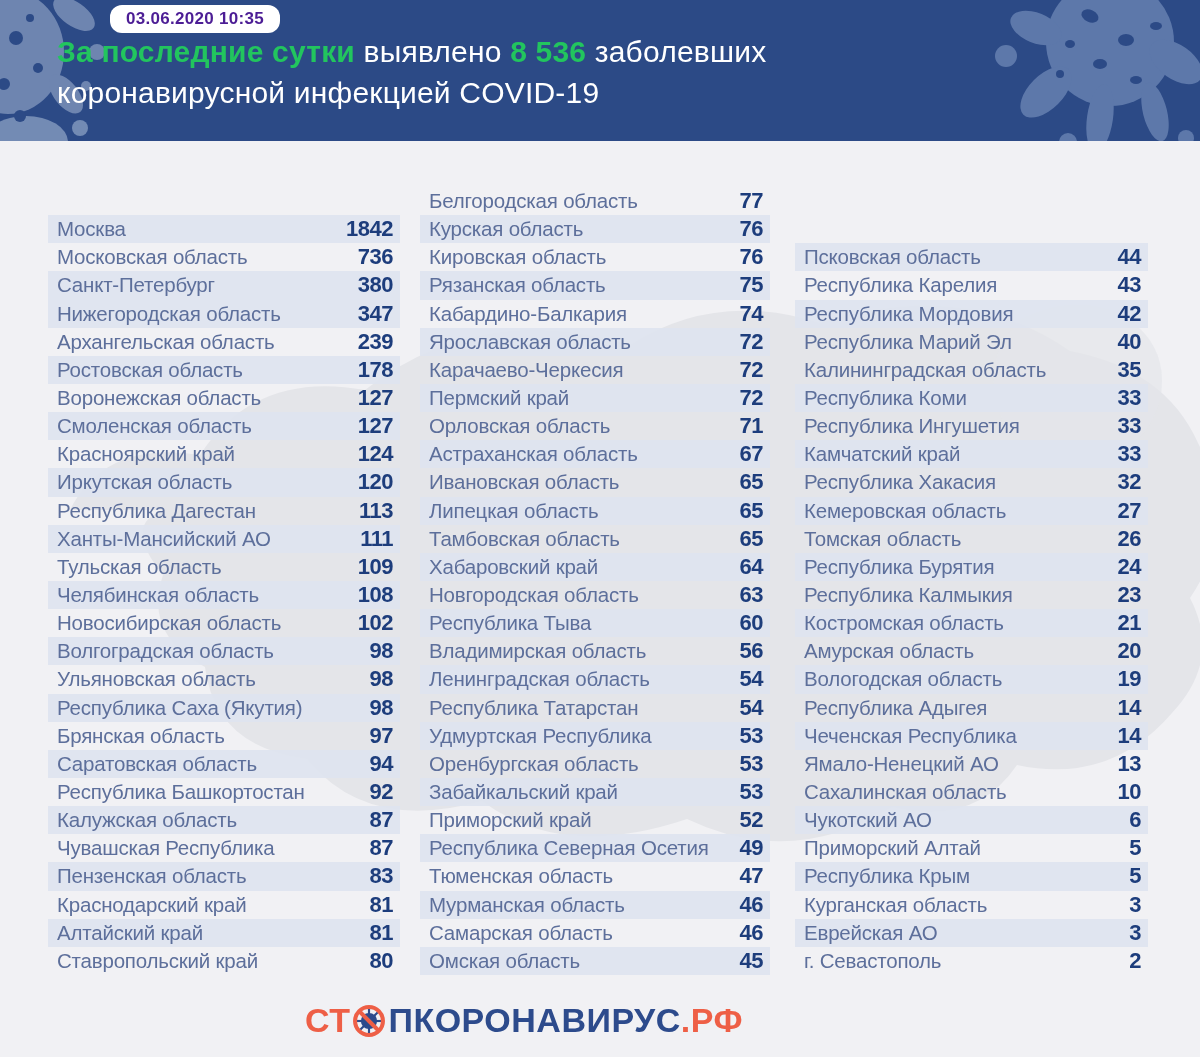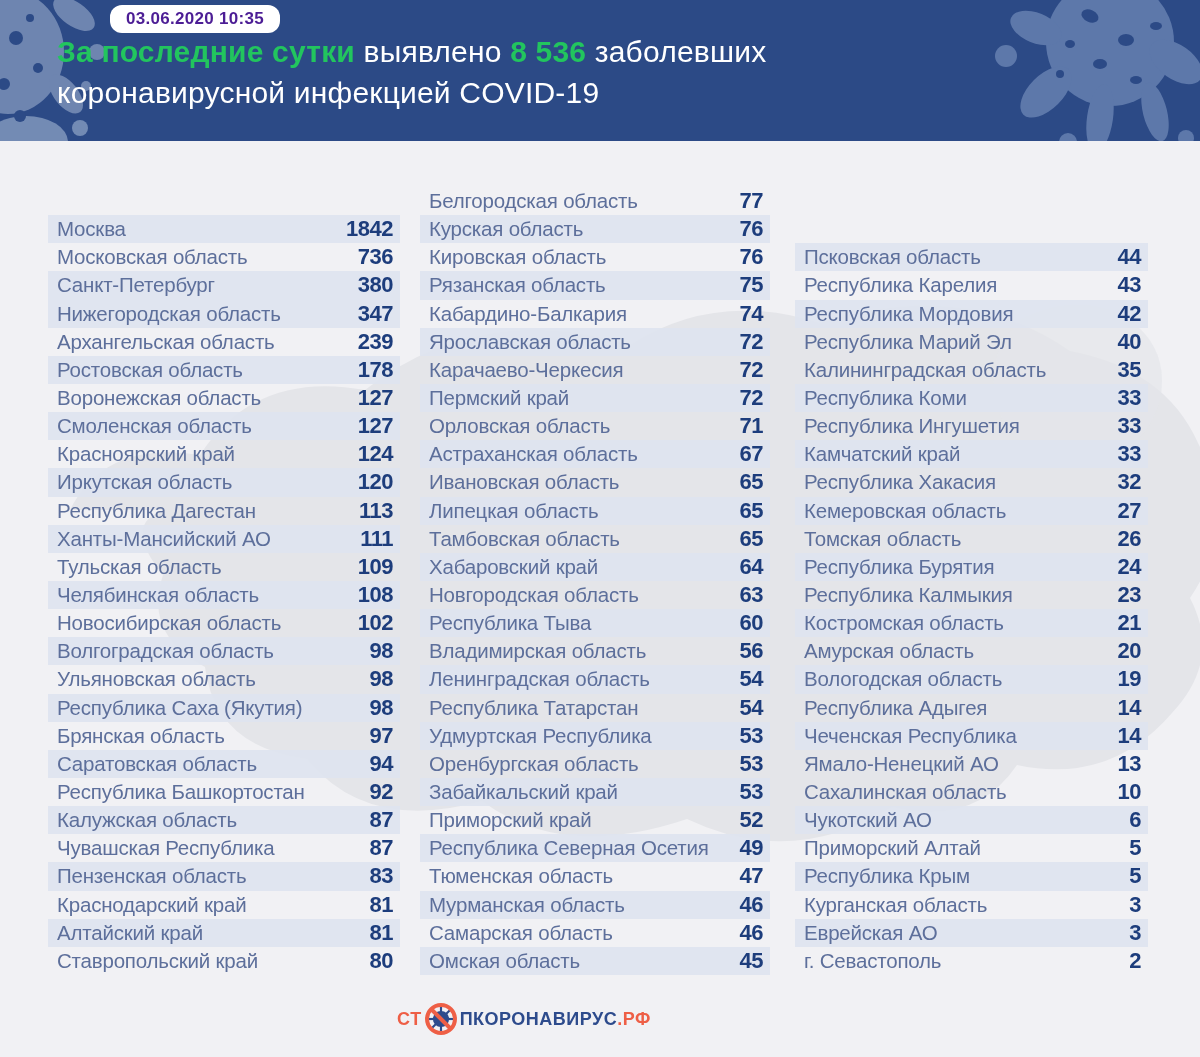--- a/index.html
+++ b/index.html
@@ -50,21 +50,21 @@
     letter-spacing:-0.2px;
   }
   .value{
     font-size:22px;font-weight:700;color:#1d3d7c;
     letter-spacing:-0.5px;
   }
   
   .logo{
     position:absolute;left:0;top:1001px;width:1048px;z-index:2;
     display:flex;justify-content:center;align-items:center;
-    font-size:18px;font-weight:800;letter-spacing:0.5px;white-space:nowrap;
+    font-size:34px;font-weight:800;letter-spacing:0.5px;white-space:nowrap;
   }
   .logo .orange{color:#ee5f46;}
   .logo .navy{color:#2d4b8c;}
   .logo svg{margin:0 1px;display:block;}
 </style>
 </head>
 <body>
 
 <svg class="map-bg" width="1200" height="720" viewBox="0 0 1200 720">
   <path fill="#e4e5e9" d="M70,270 q35,-70 130,-55 q55,-85 165,-65 q115,-90 265,-45 q85,-55 190,-22 q145,-45 250,28 q95,18 128,92 q42,82 -8,155 q32,62 -18,115 q-62,72 -155,52 q-42,62 -125,42 q-100,62 -205,12 q-125,42 -205,-18 q-115,32 -175,-42 q-92,-12 -102,-92 q-62,-32 -42,-92 q-42,-52 2,-65 z"></path>

